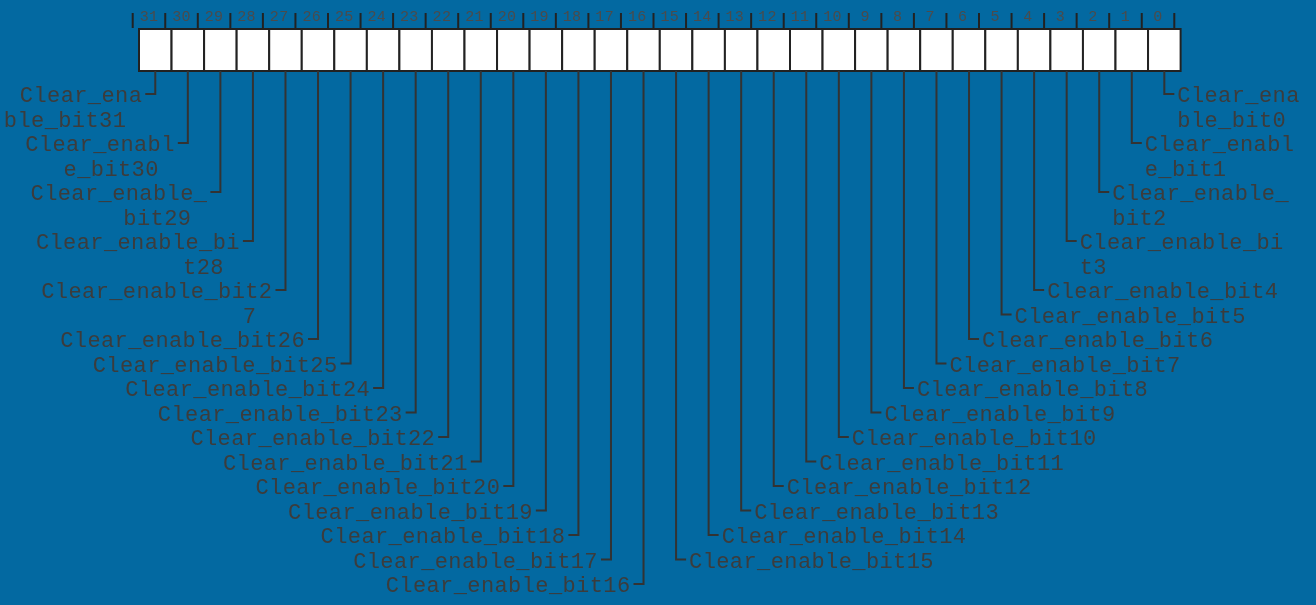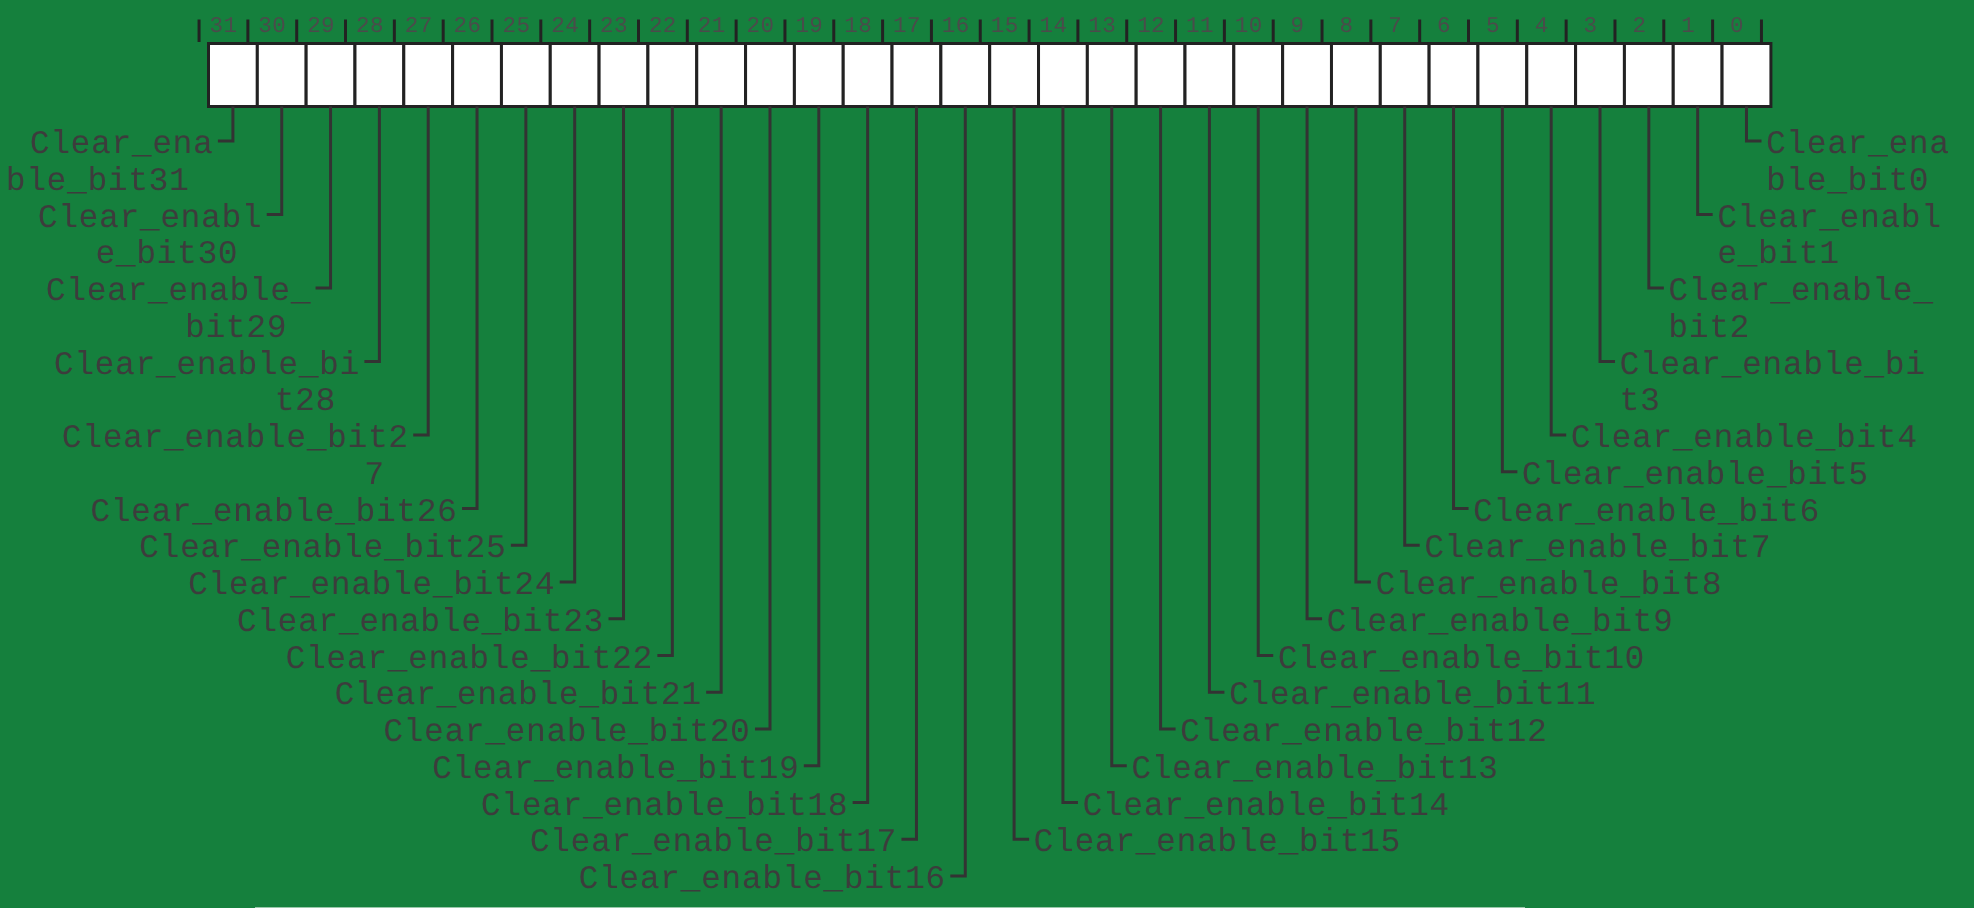--- a/index.html
+++ b/index.html
@@ -4,21 +4,21 @@
 <style>
   html, body {
     margin: 0;
     padding: 0;
     background: #ffffff;
   }
   .stage {
     position: relative;
     width: 1316px;
     height: 605px;
-    background: #15803d;
+    background: #0369a1;
     overflow: hidden;
   }
   svg {
     display: block;
   }
   text {
     font-family: "Liberation Mono", "DejaVu Sans Mono", monospace;
   }
   .bit-num {
     font-size: 15px;

